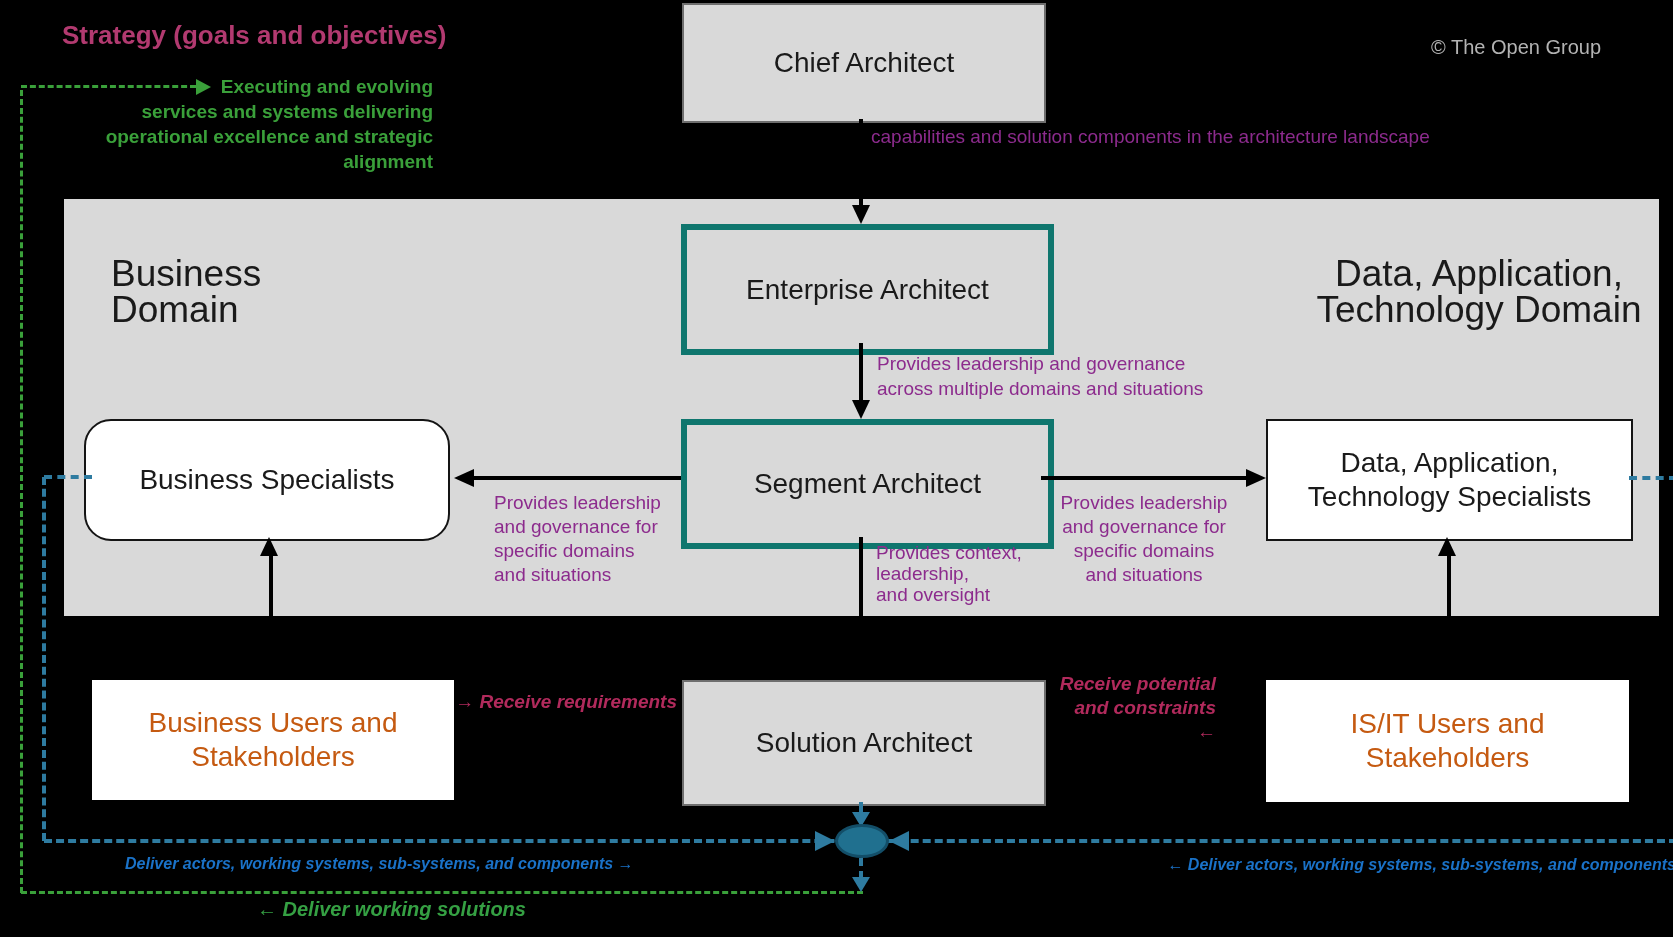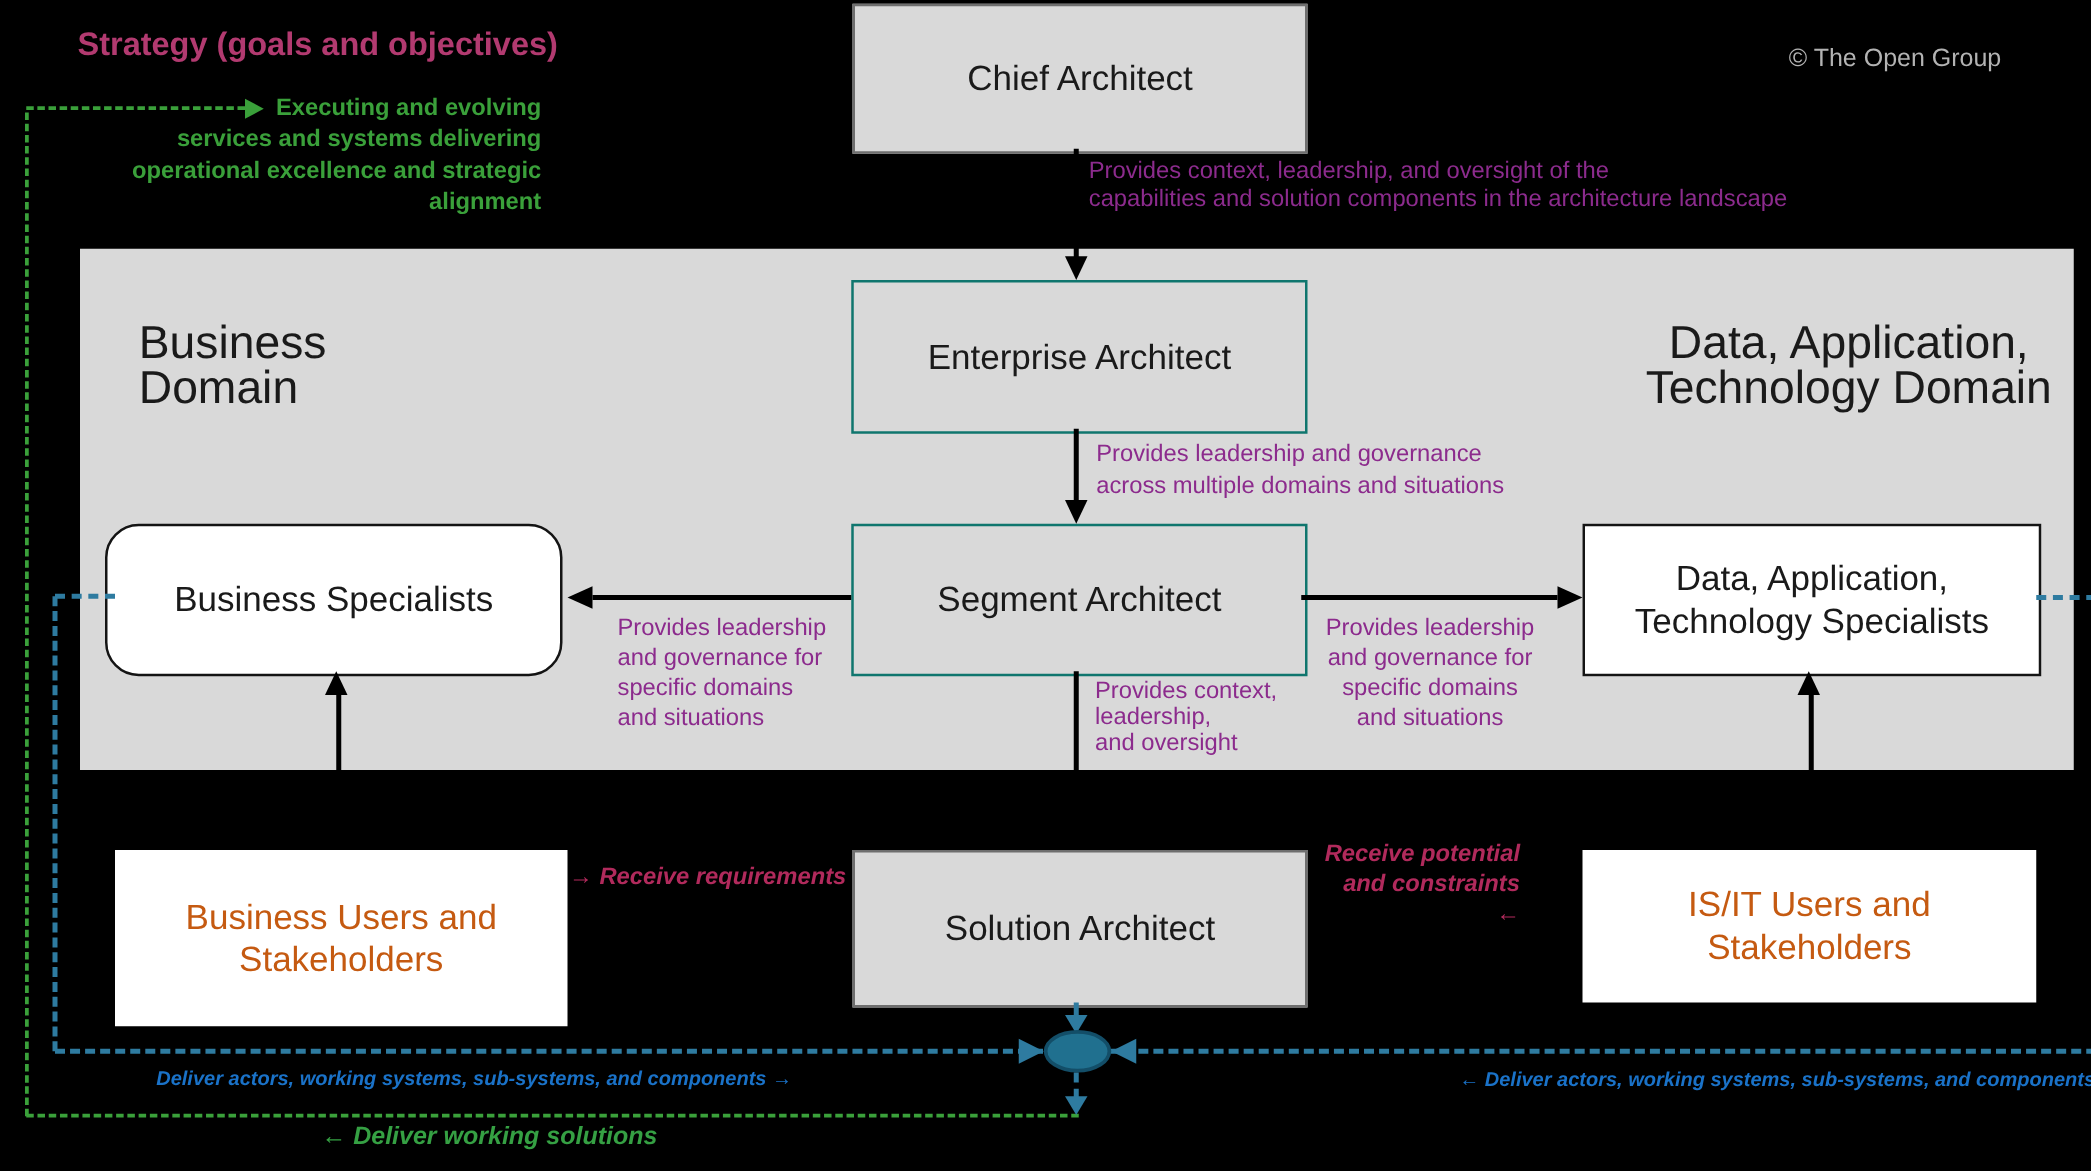--- a/index.html
+++ b/index.html
@@ -1,21 +1,21 @@
 <!DOCTYPE html>
 <html><head>
 <meta charset="utf-8">
 <style>
   html,body{margin:0;padding:0;background:#000;}
   .canvas{position:relative;width:1673px;height:937px;background:#000;overflow:hidden;
           font-family:"Liberation Sans",sans-serif;margin-left:19px;}
   
   .rolebox{position:absolute;display:flex;align-items:center;justify-content:center;
            text-align:center;font-size:28px;color:#1a1a1a;line-height:34px;}
-  .graybox{background:#d9d9d9;border:2px solid #0f766e;}
+  .graybox{background:#d9d9d9;border:6px solid #0f766e;}
   .graybox-onblack{background:#d9d9d9;border:2px solid #6e6e6e;}
   .whitebox{background:#ffffff;border:2px solid #141414;}
   .plainwhite{background:#ffffff;border:none;}
   .orange{color:#c55a11;}
   
   .band{position:absolute;left:45px;top:199px;width:1595px;height:417px;background:#d9d9d9;}
   
   .strategy{position:absolute;left:43px;top:20px;font-size:26px;font-weight:bold;color:#b23a70;}
   .copyright{position:absolute;left:1412px;top:36px;font-size:20px;color:#b3b3b3;}
   .greennote{position:absolute;left:50px;top:74px;width:364px;text-align:right;
@@ -87,35 +87,34 @@
   <div class="rolebox whitebox" style="left:65px;top:419px;width:362px;height:118px;border-radius:27px;">
     <span>Business Specialists</span>
   </div>
   <div class="rolebox whitebox" style="left:1247px;top:419px;width:363px;height:118px;">
     <span>
       <span>Data, Application,</span><br>
       <span>Technology Specialists</span>
     </span>
   </div>
 
-  <div class="rolebox plainwhite orange" style="left:73px;top:680px;width:362px;height:141px;">
+  <div class="rolebox plainwhite orange" style="left:73px;top:680px;width:362px;height:120px;">
     <span>
       <span>Business Users and</span><br>
       <span>Stakeholders</span>
     </span>
   </div>
   <div class="rolebox plainwhite orange" style="left:1247px;top:680px;width:363px;height:122px;">
     <span>
       <span>IS/IT Users and</span><br>
       <span>Stakeholders</span>
     </span>
   </div>
 
   <div class="purple" style="left:852px;top:125px;line-height:23px;">
-    <div>Provides context, leadership, and oversight of the</div>
     <div>capabilities and solution components in the architecture landscape</div>
   </div>
   <div class="purple" style="left:858px;top:351px;line-height:25px;">
     <div>Provides leadership and governance</div>
     <div>across multiple domains and situations</div>
   </div>
   <div class="purple" style="left:475px;top:491px;">
     <div>Provides leadership</div>
     <div>and governance for</div>
     <div>specific domains</div>

